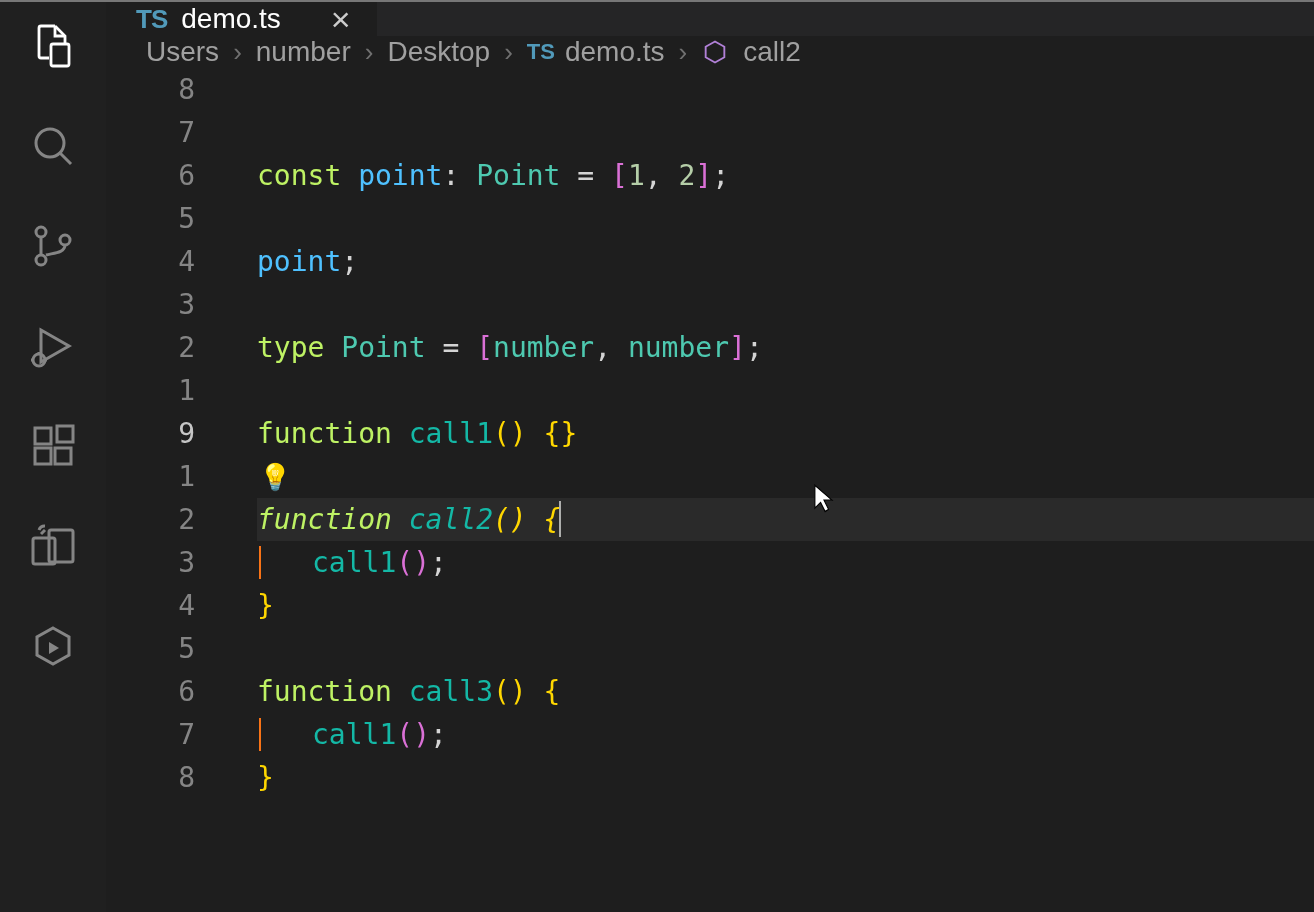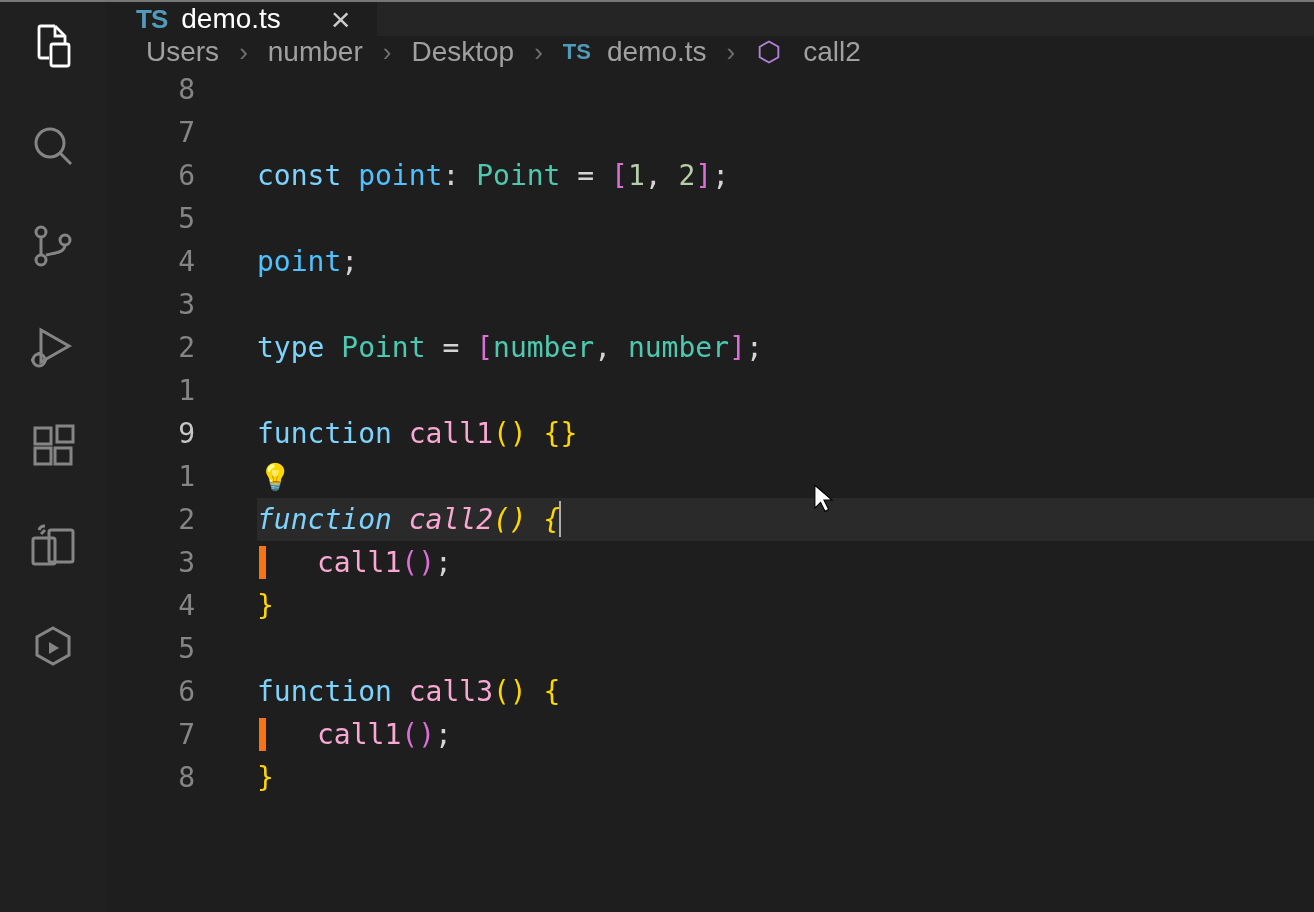--- a/index.html
+++ b/index.html
@@ -78,21 +78,21 @@
       font-size: 34px;
       line-height: 1;
       margin-left: 36px;
       cursor: pointer;
     }
     .breadcrumb {
       height: 56px;
       display: flex;
       align-items: center;
       padding-left: 40px;
-      gap: 20px;
+      gap: 14px;
       font-size: 28px;
       color: #a0a0a0;
     }
     .breadcrumb-sep {
       color: #707070;
       font-size: 26px;
     }
     .breadcrumb-icon-ts {
       color: #519aba;
       font-weight: bold;
@@ -138,36 +138,36 @@
       position: relative;
     }
     .code-line {
       height: 43px;
       position: relative;
     }
     .code-line.current {
       background: #2a2a2a;
       font-style: italic;
     }
-    .tok-kw { color: #7dd3fc; }
+    .tok-kw { color: #bef264; }
     .tok-type { color: #4ec9b0; }
     .tok-var { color: #4fc1ff; }
-    .tok-fn { color: #f9a8d4; }
+    .tok-fn { color: #14b8a6; }
     .tok-num { color: #b5cea8; }
     .tok-punct { color: #d4d4d4; }
     .tok-brace { color: #ffd700; }
     .tok-bracket-pink { color: #da70d6; }
     .lightbulb {
       color: #ffcc00;
       font-size: 26px;
       position: relative;
       left: 2px;
     }
     .indent-guide {
-      border-left: 7px solid #f97316;
+      border-left: 2px solid #f97316;
       padding-left: 51px;
       margin-left: 2px;
     }
     .cursor-pointer {
       position: absolute;
       left: 456px;
       top: 372px;
       width: 24px;
       height: 32px;
       pointer-events: none;

